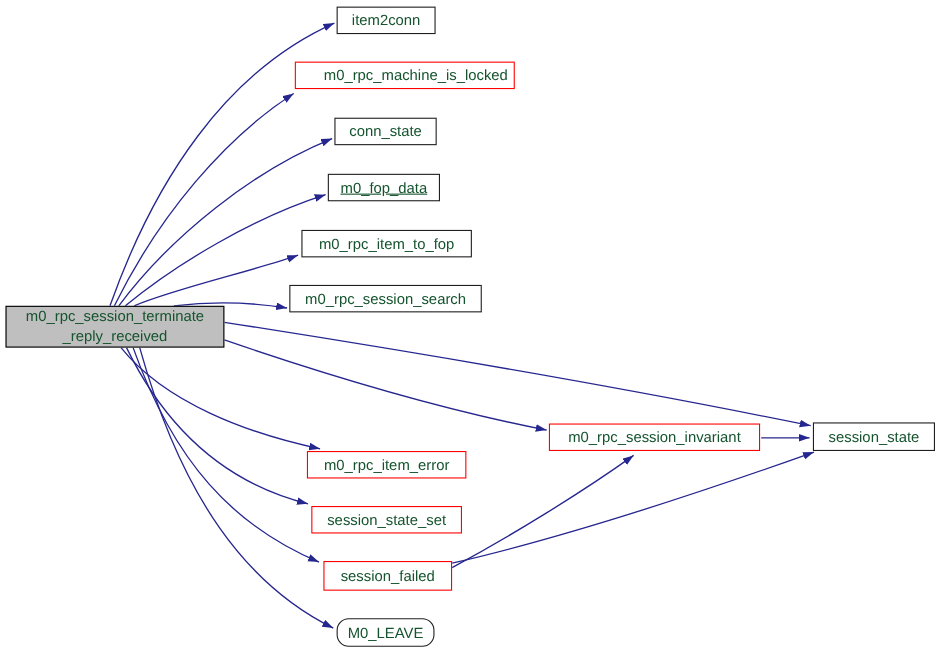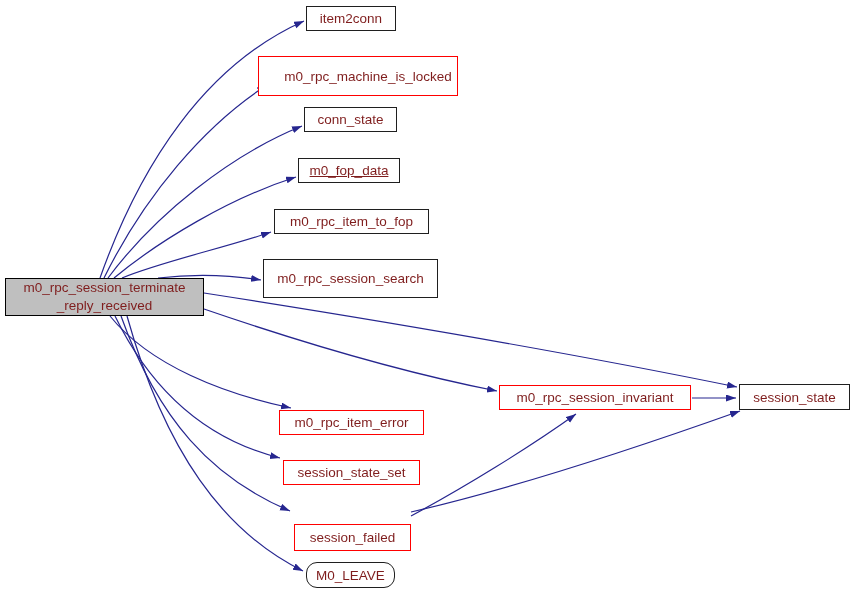--- a/index.html
+++ b/index.html
@@ -21,21 +21,21 @@
   #edges{position:absolute;left:0;top:0;z-index:0;}
   .edge{fill:none;stroke:var(--edge-color);stroke-width:1.2px;}
   #arrowhead-shape{fill:var(--edge-color);}
   .node{
     position:absolute;
     z-index:1;
     box-sizing:border-box;
     display:flex;align-items:center;justify-content:center;
     background:var(--node-fill);
     border:1px solid var(--node-border);
-    color:#7f1d1d;
+    color:#14532d;
     font-size:13.5px;
     white-space:nowrap;
     text-align:center;
     cursor:pointer;
   }
   .node--red{border:1px solid var(--hl-border);}
   .node--focus{
     background:var(--focus-fill);
     border:1px solid #000000;
     flex-direction:column;
@@ -73,57 +73,57 @@
 
   <div class="node node--focus" style="left:5px;top:278px;width:199px;height:38px;">
     <span>m0_rpc_session_terminate</span>
     <span>_reply_received</span>
   </div>
 
   <div class="node" style="left:306px;top:6px;width:90px;height:25px;">
     <span>item2conn</span>
   </div>
 
-  <div class="node node--red" style="left:258px;top:56px;width:200px;height:40px;padding-left:20px;">
+  <div class="node node--red" style="left:268px;top:56px;width:200px;height:25px;padding-left:20px;">
     <span>m0_rpc_machine_is_locked</span>
   </div>
 
   <div class="node" style="left:304px;top:107px;width:93px;height:25px;">
     <span>conn_state</span>
   </div>
 
   <div class="node" style="left:298px;top:158px;width:102px;height:25px;text-decoration:underline;">
     <span>m0_fop_data</span>
   </div>
 
   <div class="node" style="left:274px;top:209px;width:155px;height:25px;align-items:center;">
     <span>m0_rpc_item_to_fop</span>
   </div>
 
-  <div class="node" style="left:263px;top:259px;width:175px;height:39px;">
+  <div class="node" style="left:263px;top:259px;width:175px;height:25px;">
     <span>m0_rpc_session_search</span>
   </div>
 
   <div class="node node--red" style="left:499px;top:385px;width:192px;height:25px;">
     <span>m0_rpc_session_invariant</span>
   </div>
 
   <div class="node" style="left:739px;top:384px;width:111px;height:26px;">
     <span>session_state</span>
   </div>
 
   <div class="node node--red" style="left:279px;top:410px;width:145px;height:25px;">
     <span>m0_rpc_item_error</span>
   </div>
 
   <div class="node node--red" style="left:283px;top:460px;width:137px;height:25px;">
     <span>session_state_set</span>
   </div>
 
-  <div class="node node--red" style="left:294px;top:524px;width:117px;height:27px;">
+  <div class="node node--red" style="left:294px;top:510px;width:117px;height:27px;">
     <span>session_failed</span>
   </div>
 
   <div class="node" style="left:306px;top:562px;width:89px;height:26px;border-radius:11px;">
     <span>M0_LEAVE</span>
   </div>
 
 </div>
 
 </body></html>

